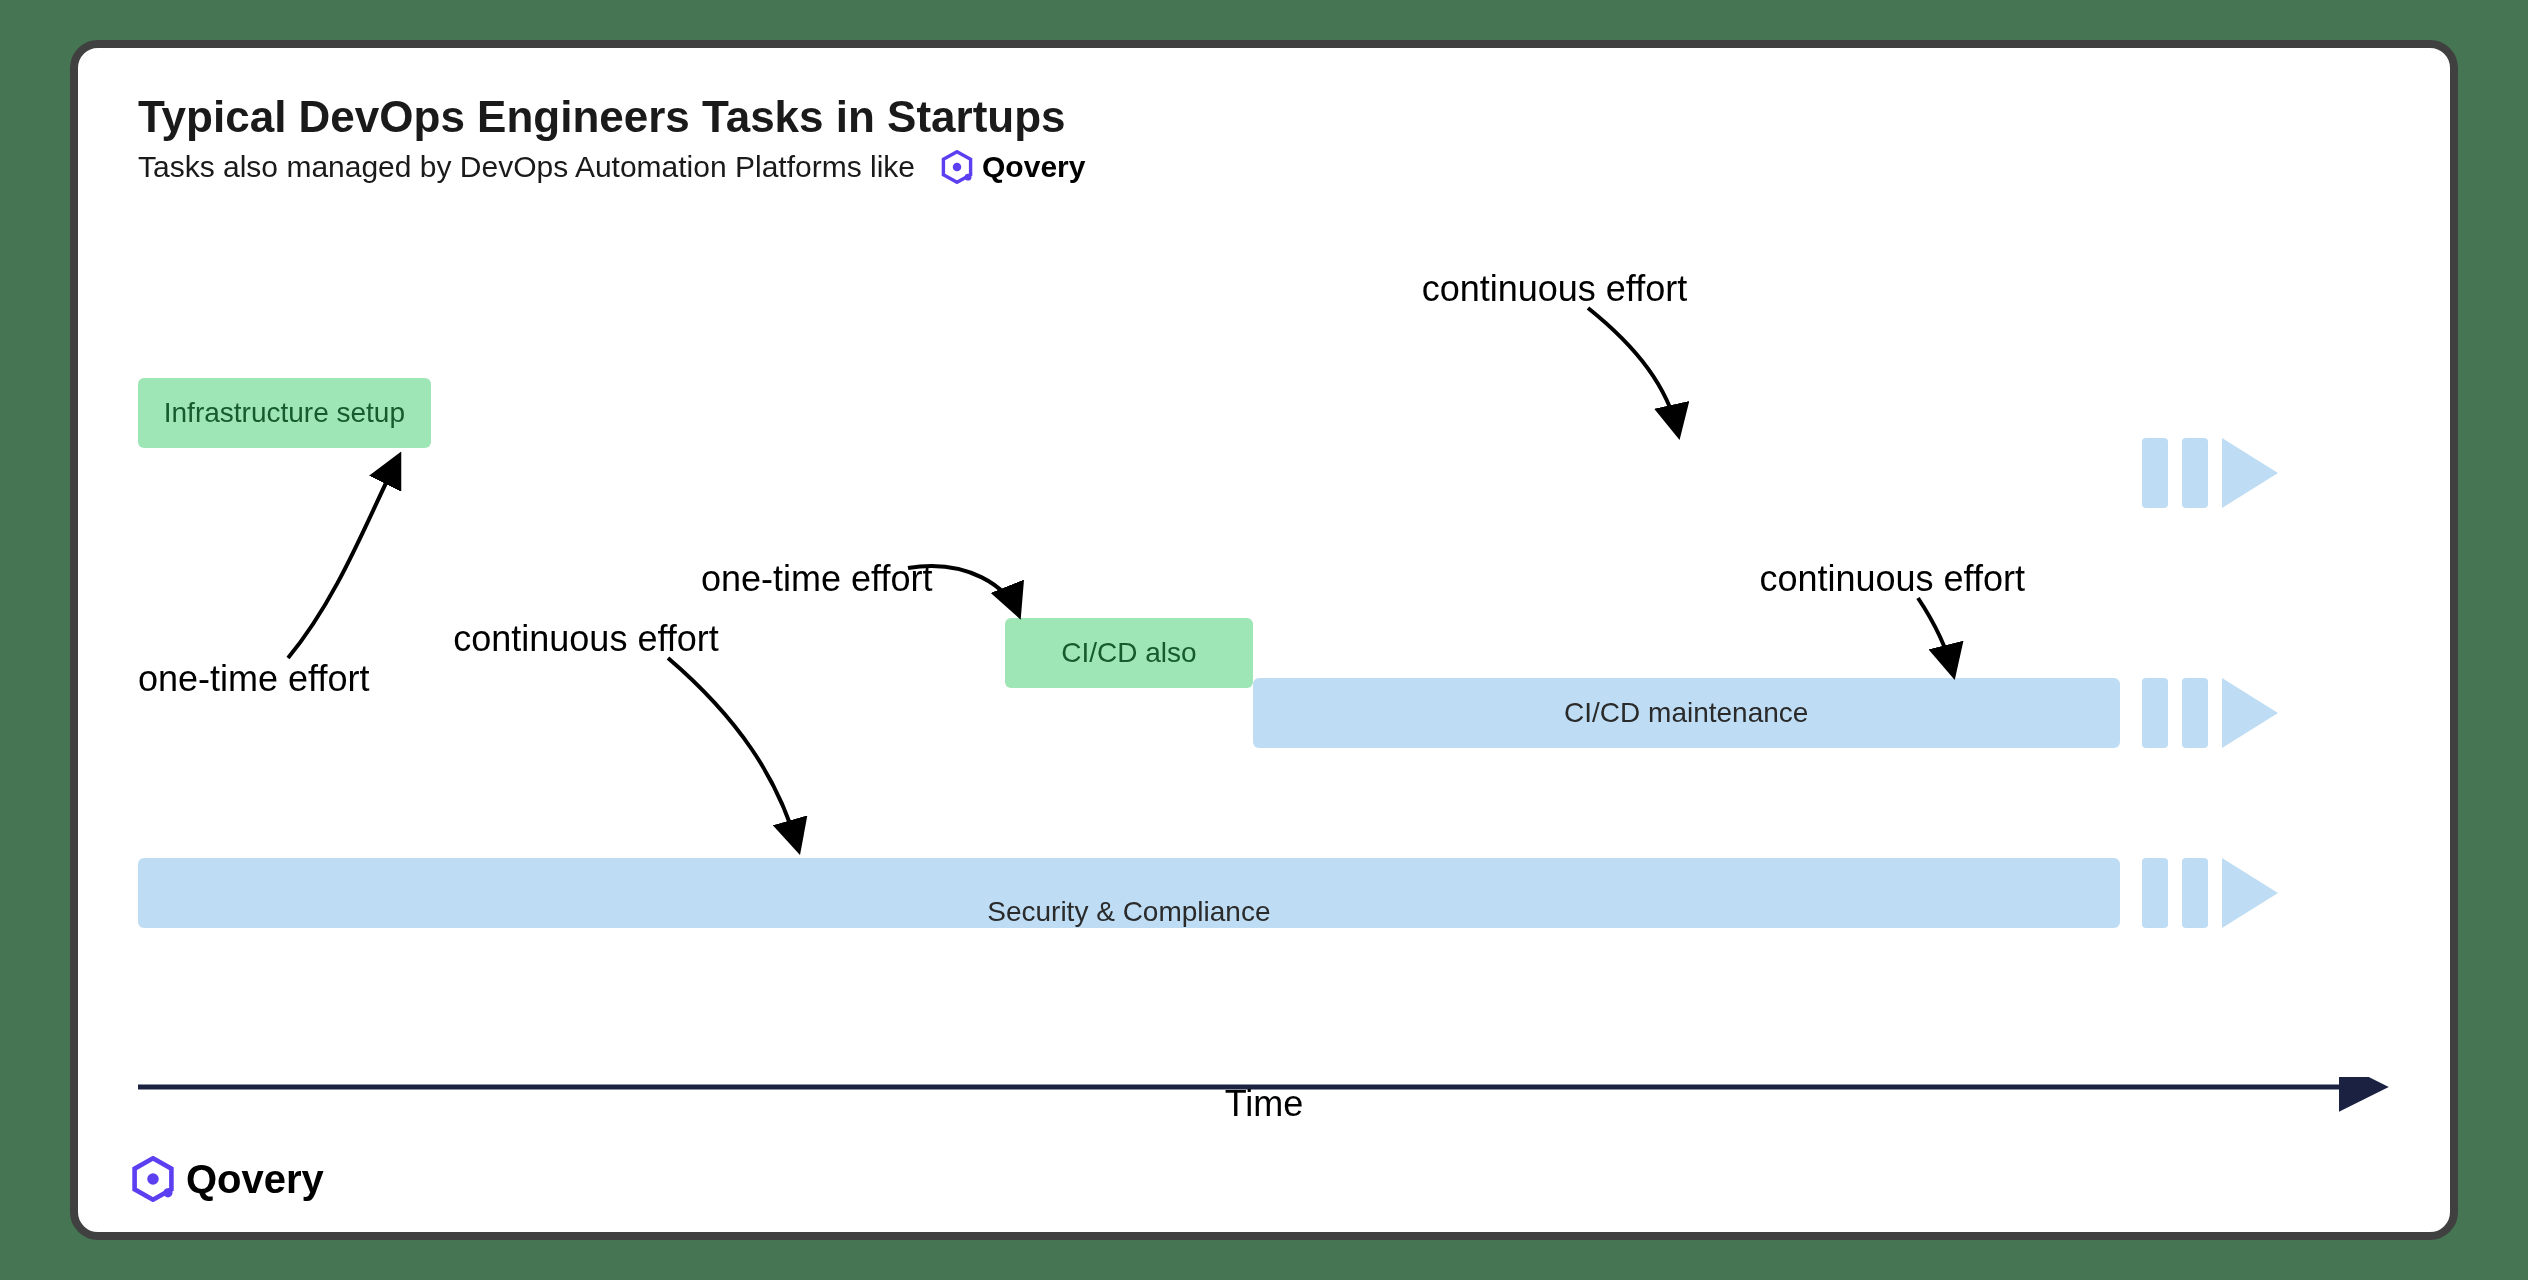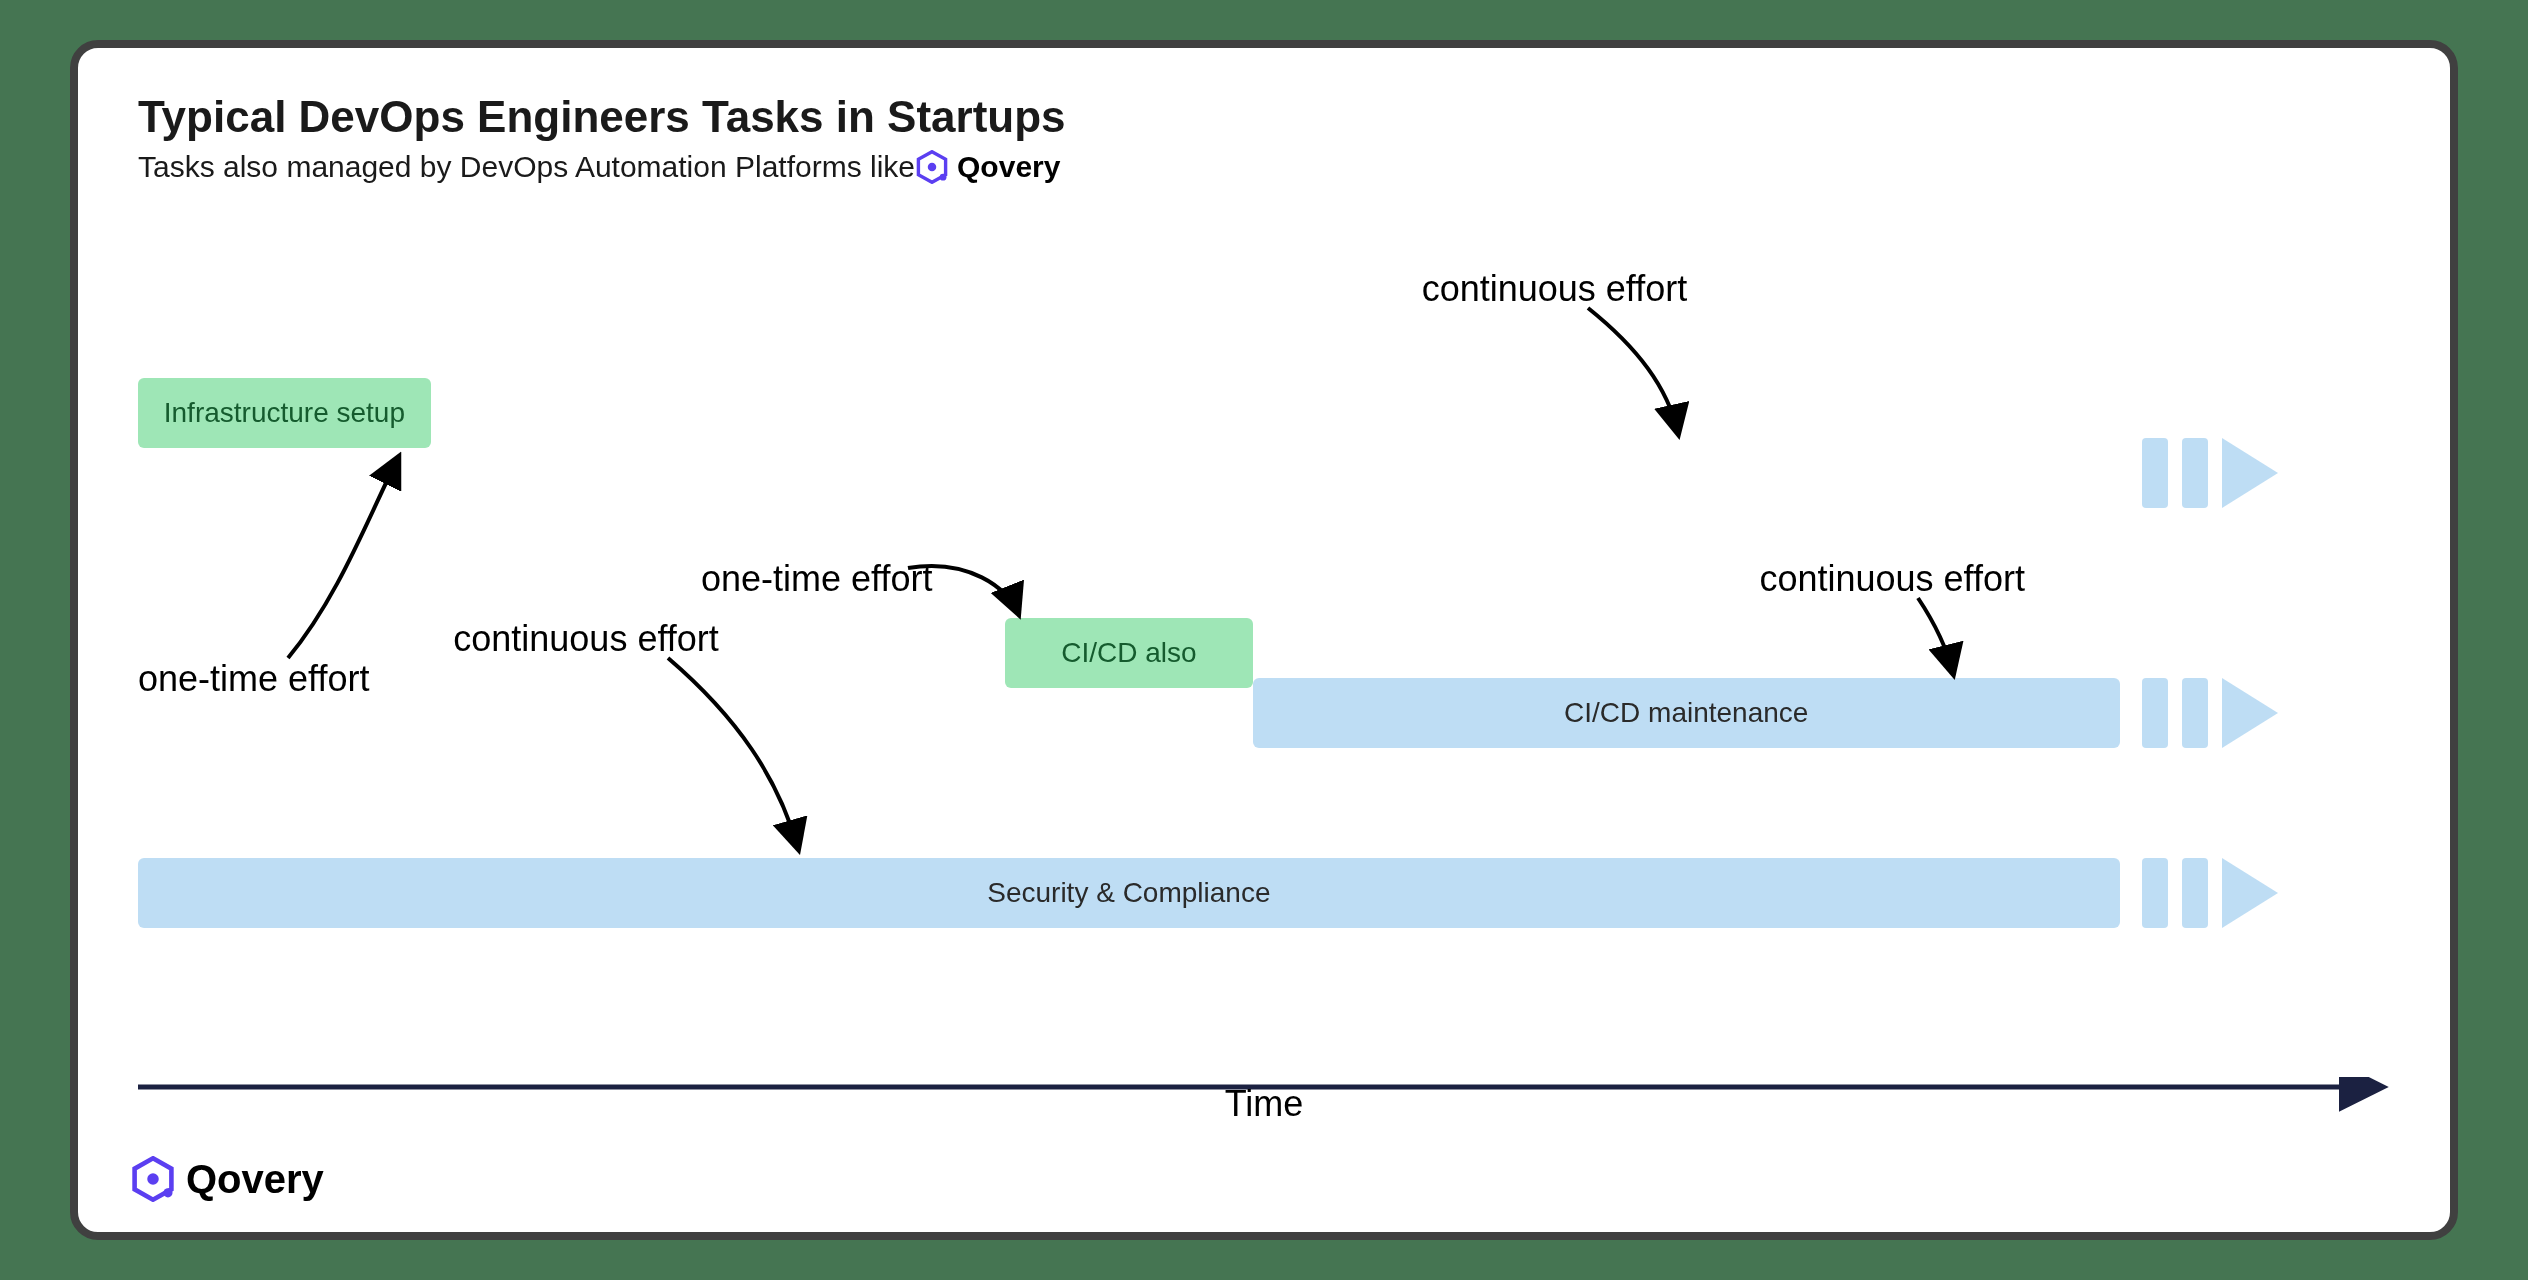--- a/index.html
+++ b/index.html
@@ -24,21 +24,21 @@
     font-weight: 600;
     color: #1a1a1a;
     margin-bottom: 8px;
   }
   .subtitle {
     font-size: 30px;
     font-weight: 400;
     color: #1a1a1a;
     display: flex;
     align-items: center;
-    gap: 0;
+    gap: 25px;
   }
   .qovery-logo {
     display: inline-flex;
     align-items: center;
     gap: 8px;
   }
   .qovery-logo .text {
     font-size: 30px;
     font-weight: 700;
     color: #000;
@@ -153,21 +153,21 @@
     </div>
     <div class="bar blue" style="left:49.5%; width:38.5%; top:420px;">
       <span>CI/CD maintenance</span>
     </div>
     <div class="cont-segments" style="left:89%; top:420px;">
       <div class="seg"></div>
       <div class="seg"></div>
       <div class="tri"></div>
     </div>
 
-    <div class="bar blue" style="left:0%; width:88%; top:600px;">
+    <div class="bar blue" style="left:0%; width:88%; top:600px;align-items:flex-end;">
       <span>Security &amp; Compliance</span>
     </div>
     <div class="cont-segments" style="left:89%; top:600px;">
       <div class="seg"></div>
       <div class="seg"></div>
       <div class="tri"></div>
     </div>
 
     <div class="annot" style="left:0px; top:400px;">one-time effort</div>
     <div class="annot" style="left:14%; top:360px;">continuous effort</div>

